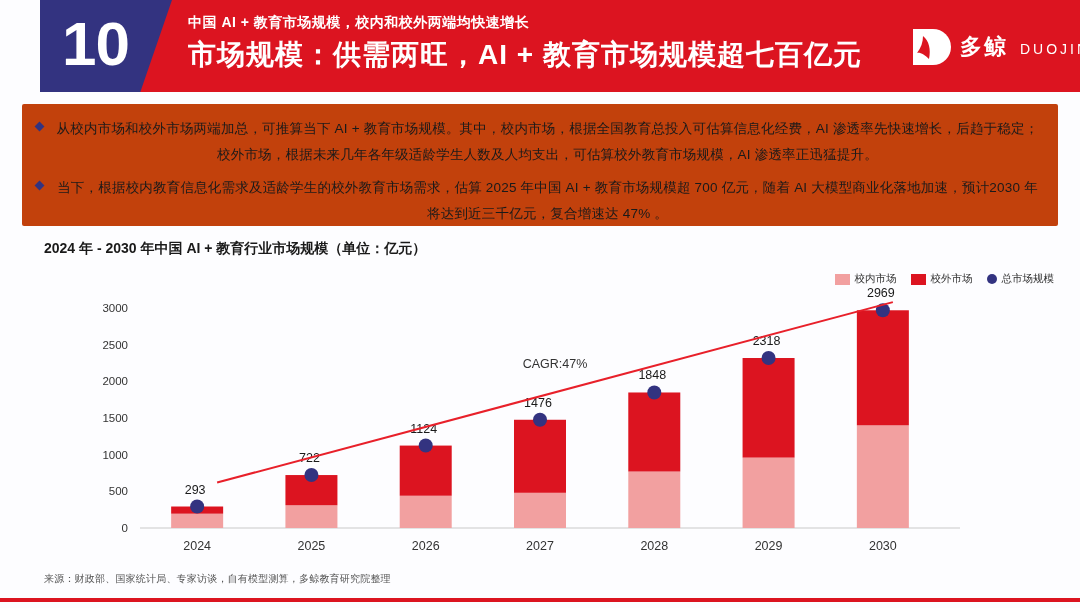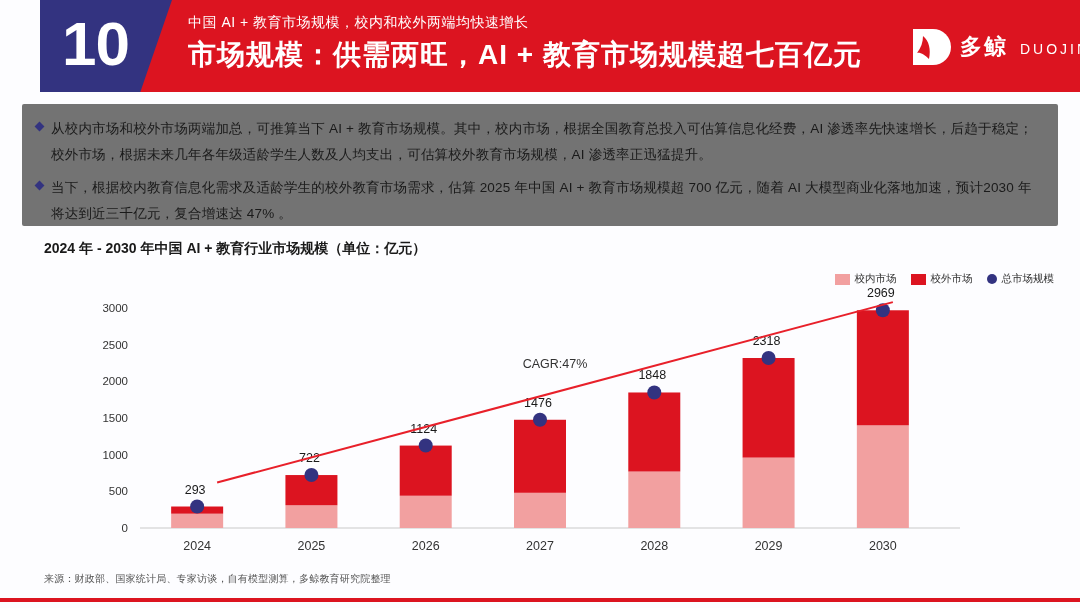--- a/index.html
+++ b/index.html
@@ -19,35 +19,36 @@
     clip-path:polygon(0 0,100% 0,76% 100%,0 100%);
   }
   .num-text{
     position:absolute;left:22px;top:-2px;width:110px;height:92px;
     color:#ffffff;font-size:62px;font-weight:bold;letter-spacing:-1px;
     display:flex;align-items:center;justify-content:flex-start;line-height:1;
   }
   .head-sub{
     position:absolute;left:148px;top:14px;color:#ffffff;font-size:14px;letter-spacing:.5px;
     white-space:nowrap;
+    font-weight:bold;
   }
   .head-title{
     position:absolute;left:148px;top:36px;color:#ffffff;font-size:28px;font-weight:bold;
     letter-spacing:1px;white-space:nowrap;
   }
   .logo{position:absolute;right:16px;top:24px;height:46px;display:flex;align-items:center;gap:8px;}
   .logo-mark{position:relative;width:42px;height:42px;}
   .logo-text{display:flex;flex-direction:row;align-items:center;line-height:1;}
   .logo-cn{color:#fff;font-size:22px;font-weight:bold;letter-spacing:2px;}
   .logo-en{color:#fff;font-size:14px;letter-spacing:3px;margin-top:3px;padding-left:12px;}
 
   
   .card{
     position:absolute;left:22px;top:104px;width:1036px;height:122px;
-    background:#737373;border-radius:2px;
+    background:#c2410c;border-radius:2px;text-align:center;
   }
   .bullets{position:absolute;left:14px;top:12px;width:1008px;}
   .bullet{display:flex;align-items:flex-start;margin-bottom:7px;}
   .diamond{
     width:7px;height:7px;background:#333380;transform:rotate(45deg);
     margin:7px 8px 0 0;flex:0 0 auto;
   }
   .btext{font-size:13.5px;line-height:26px;color:#1a1a1a;letter-spacing:.2px;}
 
   

